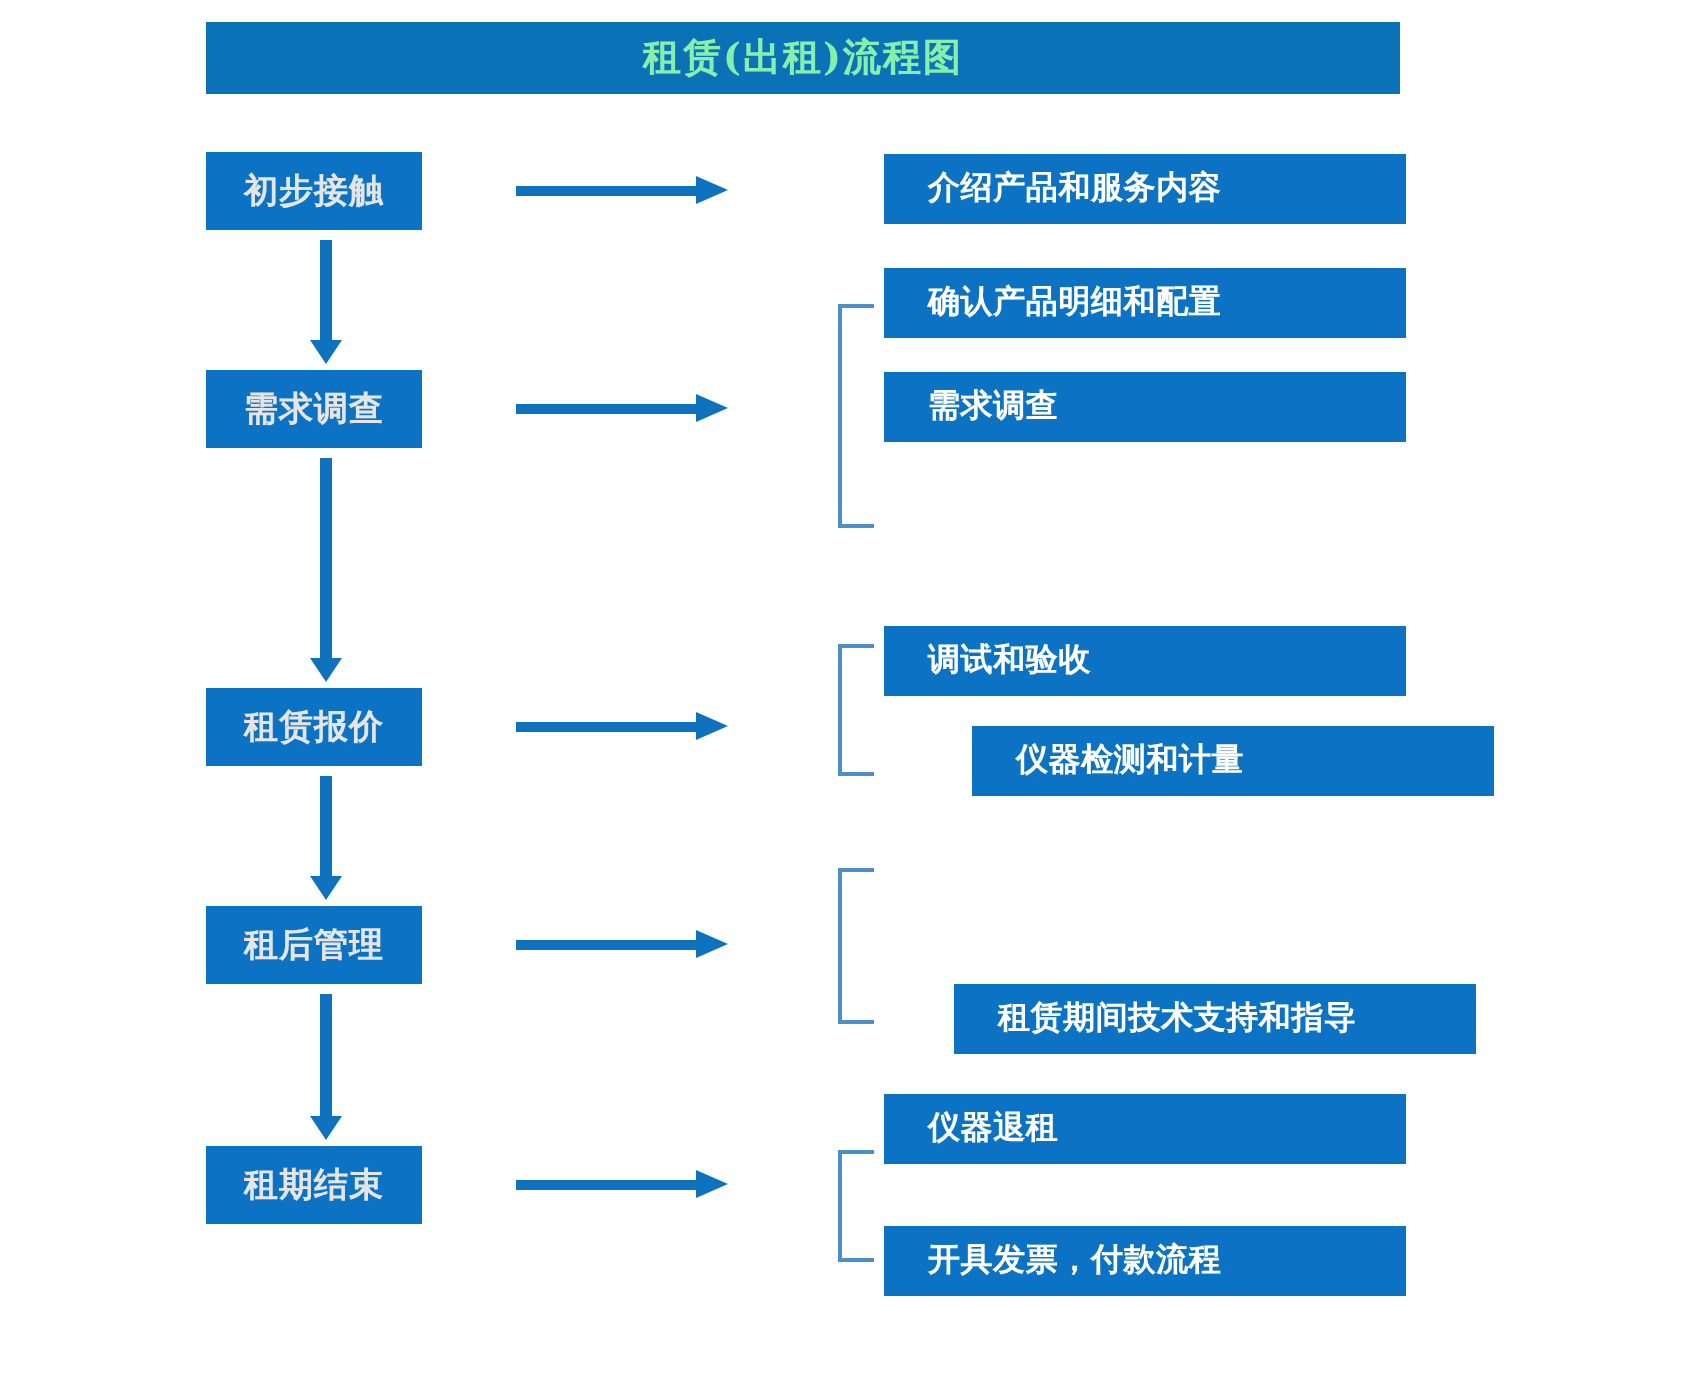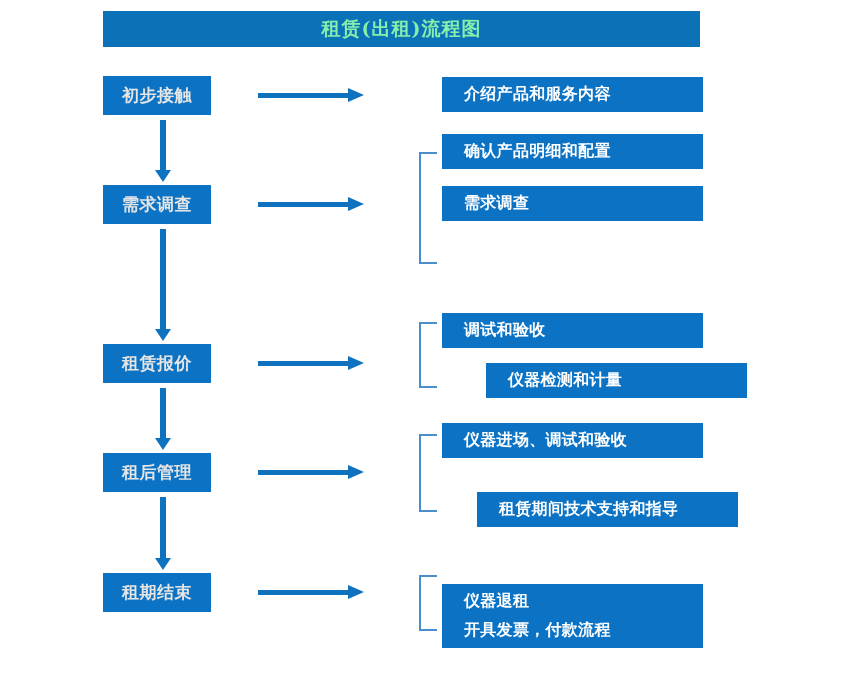--- a/index.html
+++ b/index.html
@@ -191,18 +191,17 @@
   <div class="bracket" style="top:152px; height:112px;"></div>
   <div class="bracket" style="top:322px; height:66px;"></div>
   <div class="bracket" style="top:434px; height:78px;"></div>
   <div class="bracket" style="top:575px; height:56px;"></div>
 
   <div class="detail-box" style="top:77px;">介绍产品和服务内容</div>
   <div class="detail-box" style="top:134px;">确认产品明细和配置</div>
   <div class="detail-box" style="top:186px;">需求调查</div>
   <div class="detail-box" style="top:313px;">调试和验收</div>
   <div class="detail-box" style="top:363px;margin-left:44px;">仪器检测和计量</div>
-  <div class="detail-box" style="top:423px;">仪器进场、调试和验收</div>
   <div class="detail-box" style="top:492px;margin-left:35px;">租赁期间技术支持和指导</div>
-  <div class="detail-box" style="top:584px;">仪器退租</div>
+  <div class="detail-box" style="top:547px;">仪器退租</div>
   <div class="detail-box" style="top:613px;">开具发票，付款流程</div>
 
 </div>
 
 </body></html>

